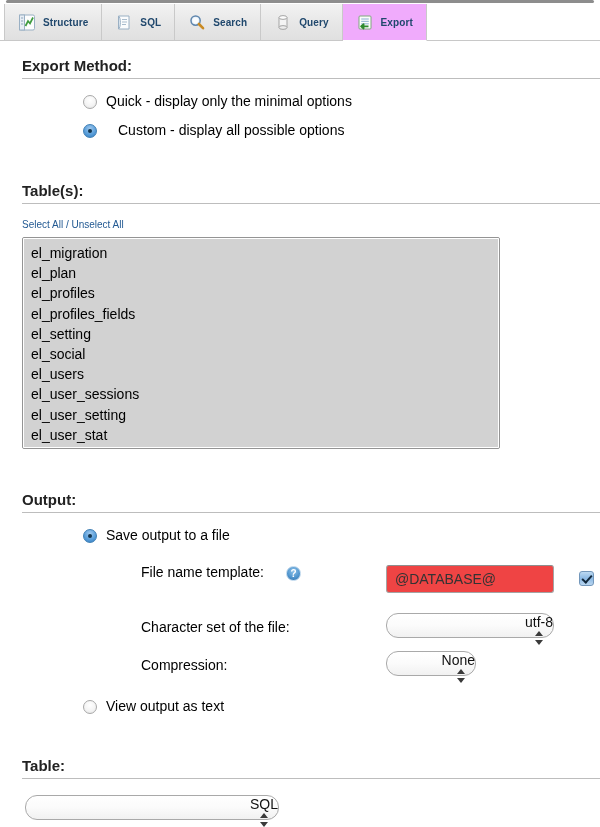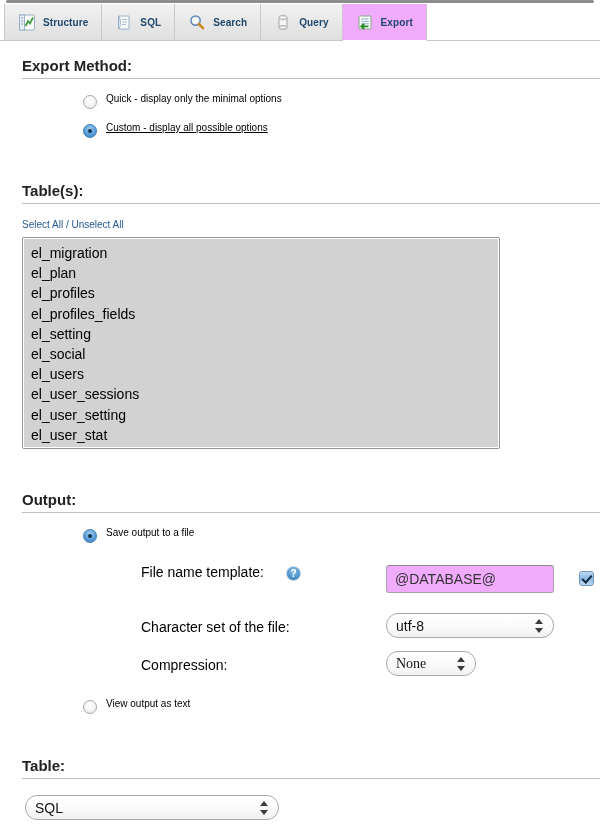--- a/index.html
+++ b/index.html
@@ -106,21 +106,21 @@
   .radio.on::after {
     content: "";
     position: absolute;
     left: 4px; top: 4px;
     width: 4px; height: 4px;
     border-radius: 50%;
     background: #12354f;
   }
   .radio-label {
     position: absolute;
-    font-size: 10px;
+    font-size: 14px;
     color: #000;
     white-space: nowrap;
   }
 
   
   .linkrow {
     position: absolute;
     font-size: 10px;
     color: #235a93;
     white-space: nowrap;
@@ -167,21 +167,21 @@
     position: absolute;
     font-size: 14px;
     color: #000;
     white-space: nowrap;
   }
 
   
   .textinput {
     position: absolute;
     box-sizing: border-box;
-    background: #f0abfc;
+    background: #ef4444;
     border: 1px solid #a4a4a4;
     border-top-color: #8e8e8e;
     border-radius: 3px;
     font-family: "Liberation Sans", sans-serif;
     font-size: 14px;
     color: #333333;
     padding: 0 8px;
     outline: none;
   }
 
@@ -206,22 +206,23 @@
   }
 
   
   .selectwrap {
     position: absolute;
     box-sizing: border-box;
     background: linear-gradient(to bottom, #ffffff 0%, #fbfbfb 50%, #f1f1f1 100%);
     border: 1px solid #a9a9a9;
     border-radius: 12px;
     display: flex;
-    align-items: center;
-    cursor: pointer;
+    align-items: flex-end;
+    cursor: pointer;
+    flex-direction: column;
   }
   .selectwrap .val {
     font-size: 14px;
     color: #111;
     padding-left: 9px;
     white-space: nowrap;
     flex: 1;
   }
   .stepper {
     position: relative;
@@ -342,21 +343,21 @@
 
 </div>
 
 <div class="section-title" style="top:57px;">Export Method:</div>
 <div class="section-rule" style="top:78px;"></div>
 
 <div class="radio" style="left:83px; top:95px;"></div>
 <div class="radio-label" style="left:106px; top:93px;">Quick - display only the minimal options</div>
 
 <div class="radio on" style="left:83px; top:124px;"></div>
-<div class="radio-label" style="left:106px; top:122px;text-decoration:underline;">Custom - display all possible options</div>
+<div class="radio-label" style="left:118px; top:122px;">Custom - display all possible options</div>
 
 <div class="section-title" style="top:182px;">Table(s):</div>
 <div class="section-rule" style="top:203px;"></div>
 
 <div class="linkrow" style="left:22px; top:219px;">
   <a>Select All</a><span class="sep"> / </span><a>Unselect All</a>
 </div>
 
 <div class="listbox">
   <div class="inner"></div>
@@ -385,21 +386,21 @@
 <input class="textinput" style="left: 386px; top: 565px; width: 168px; height: 28px;" value="@DATABASE@">
 <div class="checkbox" style="left:579px; top:571px;"></div>
 
 <div class="flabel" style="left:141px; top:619px;">Character set of the file:</div>
 <div class="selectwrap" style="left:386px; top:613px; width:168px; height:25px;">
   <span class="val">utf-8</span>
   <span class="stepper"></span>
 </div>
 
 <div class="flabel" style="left:141px; top:657px;">Compression:</div>
-<div class="selectwrap" style="left:386px; top:651px; width:90px; height:25px;font-family:Liberation Serif, serif;">
+<div class="selectwrap" style="left:386px; top:651px; width:90px; height:25px;">
   <span class="val">None</span>
   <span class="stepper"></span>
 </div>
 
 <div class="radio" style="left:83px; top:700px;"></div>
 <div class="radio-label" style="left:106px; top:698px;">View output as text</div>
 
 <div class="section-title" style="top:757px;">Table:</div>
 <div class="section-rule" style="top:778px;"></div>
 

